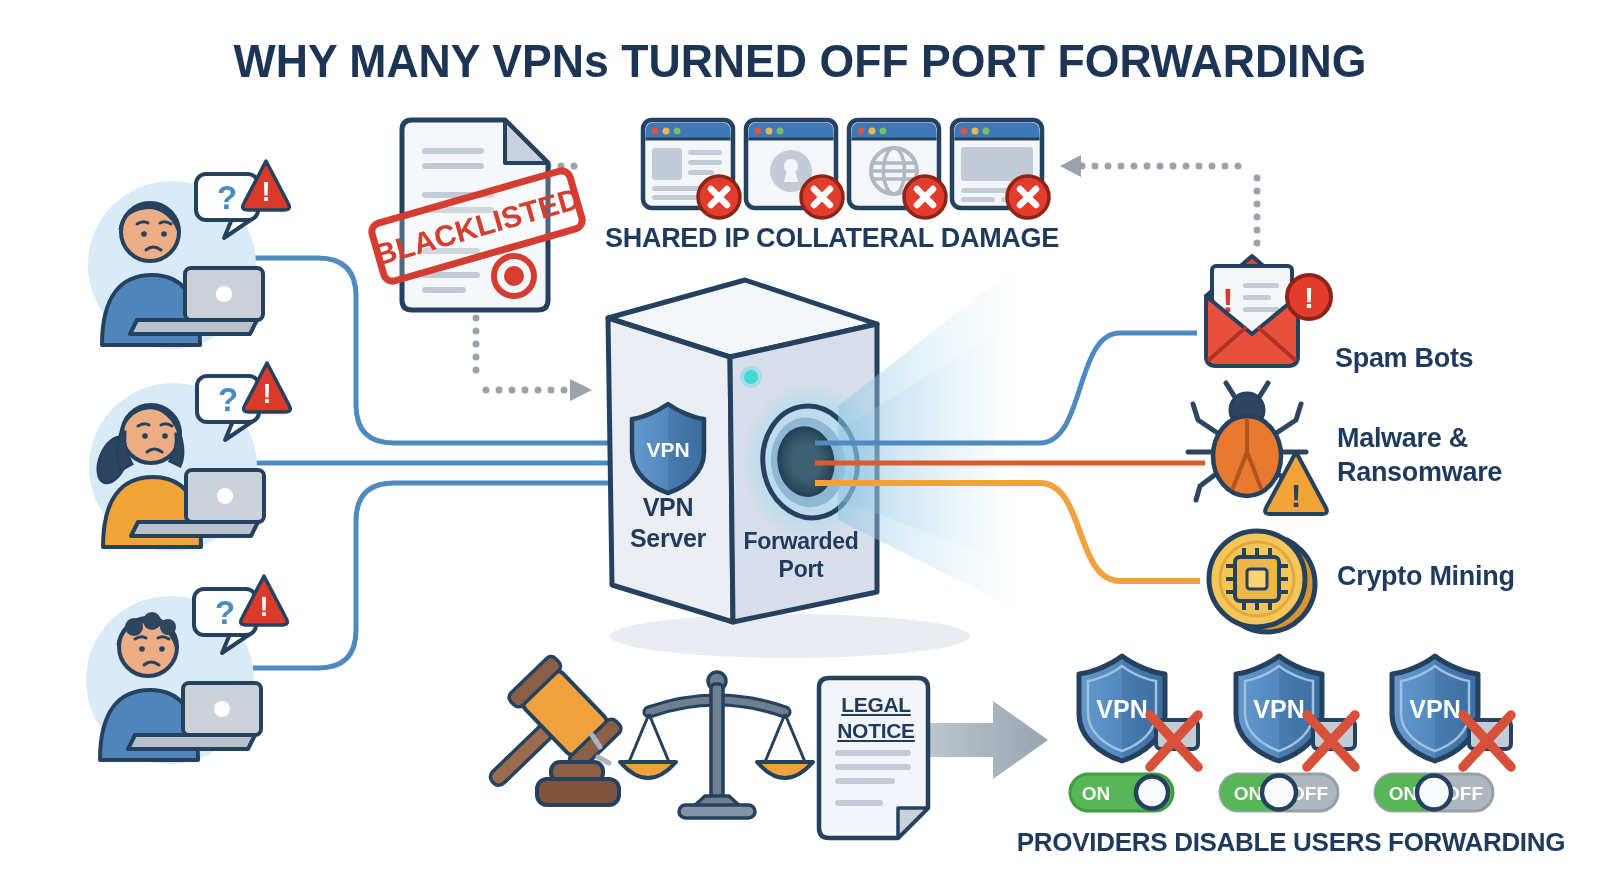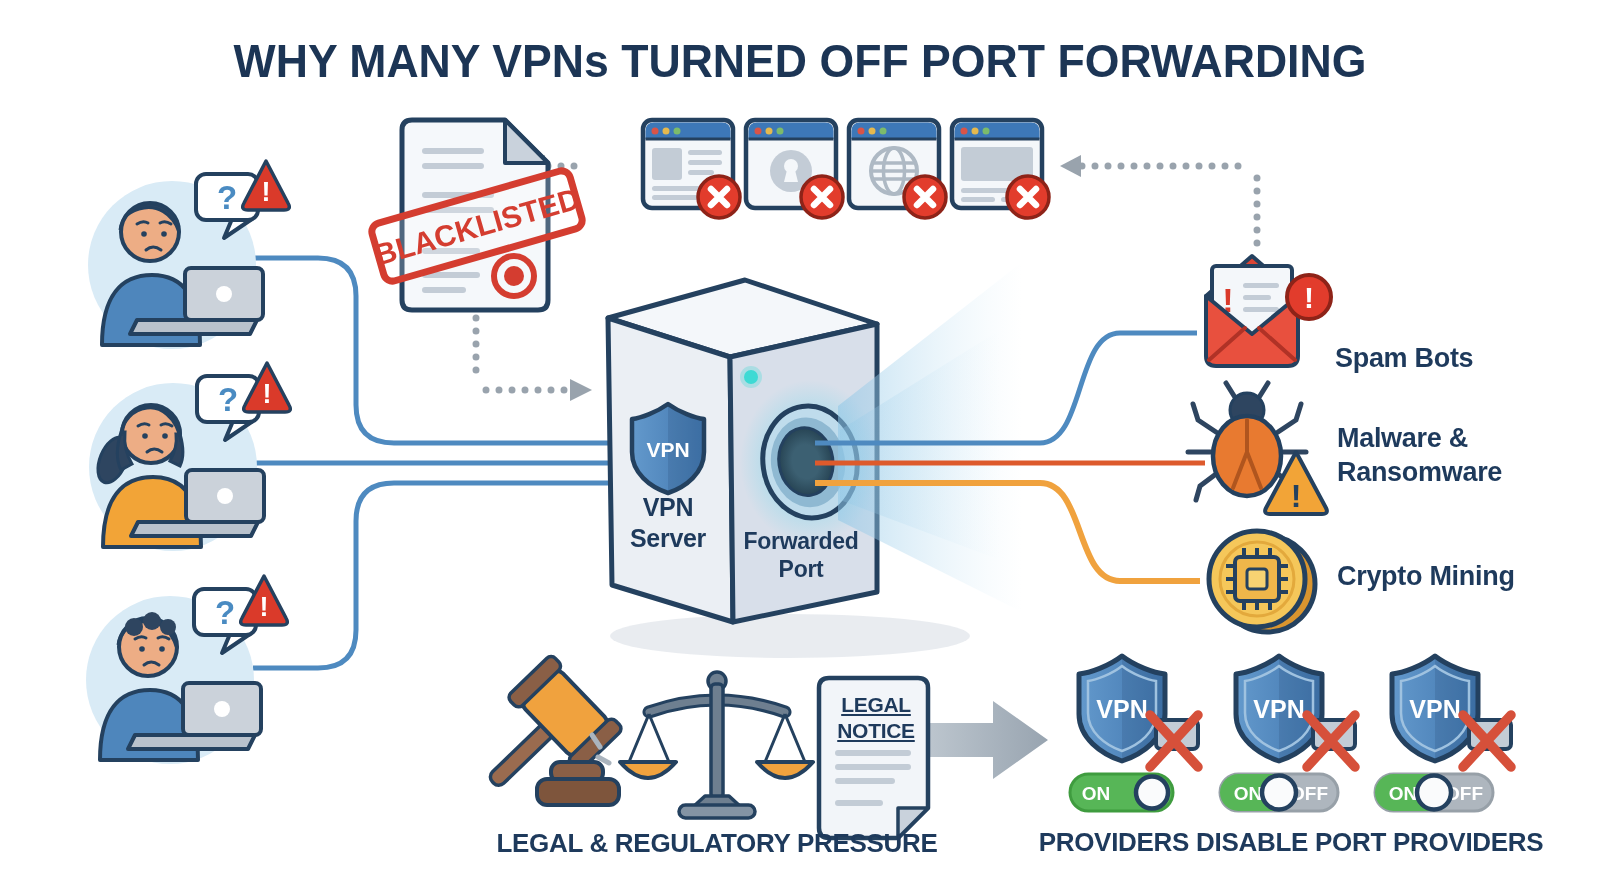--- a/index.html
+++ b/index.html
@@ -339,20 +339,21 @@
   <rect x="0" y="0" width="118" height="37" rx="18.5" fill="#AEB6BE" stroke="#97A0A8" stroke-width="3"></rect>
   <path d="M 18.5 0 H 59 V 37 H 18.5 A 18.5 18.5 0 0 1 18.5 0 Z" fill="#57B657"></path>
   <text x="28" y="26" text-anchor="middle" font-size="19" font-weight="bold" fill="#ffffff">ON</text>
   <text x="89" y="26" text-anchor="middle" font-size="19" font-weight="bold" fill="#ffffff">OFF</text>
   <circle cx="59" cy="18.5" r="17" fill="#FAFBFC" stroke="#24415F" stroke-width="4.5"></circle>
 </g>
 </svg>
 
 <div class="lbl title" style="left:800px;top:34px;">WHY MANY VPNs TURNED OFF PORT FORWARDING</div>
 
+<div class="lbl cap27 ctr" style="left:832px;top:223px;">SHARED IP COLLATERAL DAMAGE</div>
 
 
 <div class="lbl cap27" style="left:1335px;top:315px;margin-top:28px;">Spam Bots</div>
 <div class="lbl cap27" style="left:1337px;top:423px;">Malware &amp;</div>
 <div class="lbl cap27" style="left:1337px;top:457px;text-align:right;">Ransomware</div>
 <div class="lbl cap27" style="left:1337px;top:561px;">Crypto Mining</div>
 
 <div class="lbl ctr two" style="left:668px;top:492px;font-size:25px;">
   <div>VPN</div>
   <div>Server</div>
@@ -360,16 +361,15 @@
 <div class="lbl ctr two" style="left:801px;top:527px;font-size:23px;">
   <div>Forwarded</div>
   <div>Port</div>
 </div>
 
 <div class="lbl ctr two" style="left:876px;top:692px;font-size:21px;text-decoration:underline;">
   <div>LEGAL</div>
   <div>NOTICE</div>
 </div>
 
-<div class="lbl cap ctr" style="left:717px;top:828px;">LEGAL &amp; REGULATORY PRESSURE</div>
-<div class="lbl cap ctr" style="left:1291px;top:827px;">PROVIDERS DISABLE PORT PROVIDERS</div>
+<div class="lbl cap ctr" style="left:1291px;top:827px;">PROVIDERS DISABLE USERS FORWARDING</div>
 
 </div>
 
 </body></html>

